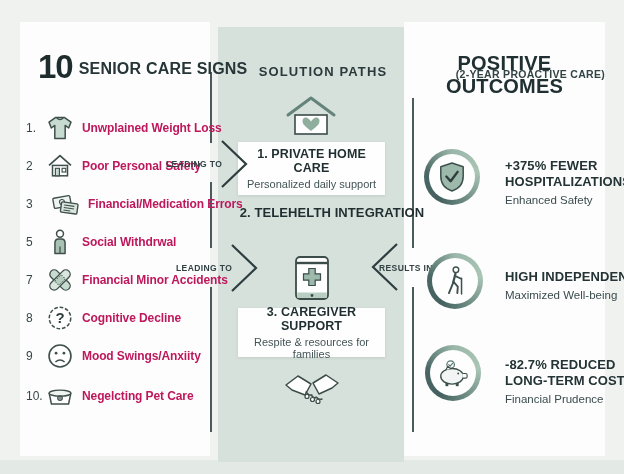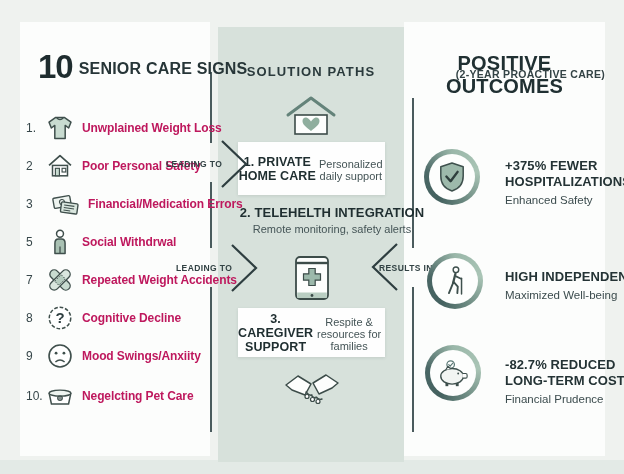--- a/index.html
+++ b/index.html
@@ -19,25 +19,25 @@
   
   .left-title{position:absolute;left:18px;top:26px;white-space:nowrap;}
   .left-title .big-num{font-size:33px;font-weight:bold;color:#1e2c2e;letter-spacing:-1px;}
   .left-title .title-txt{font-size:16px;font-weight:bold;color:#26353 7;letter-spacing:.2px;margin-left:6px;position:relative;top:-4px;color:#263537;}
   .sign-row{position:absolute;left:6px;width:182px;height:34px;display:flex;align-items:center;}
   .sign-num{width:17px;font-size:12px;color:#37474a;flex:none;}
   .sign-icon{width:33px;height:33px;flex:none;display:flex;align-items:center;justify-content:center;}
   .sign-label{margin-left:6px;font-size:12px;font-weight:bold;color:#be185d;letter-spacing:-.1px;white-space:nowrap;}
   
   .mid-title{position:absolute;left:218px;top:64px;width:186px;text-align:center;
-    font-size:13px;font-weight:bold;letter-spacing:1.1px;color:#2a3a3c;}
+    font-size:13px;font-weight:bold;letter-spacing:1.1px;color:#2a3a3c;padding-left:12px;}
   .mid-icon{position:absolute;display:flex;align-items:center;justify-content:center;}
   .sol-card{position:absolute;left:238px;width:147px;background:#fefefe;
     box-shadow:0 1px 3px rgba(40,60,55,.12);
-    display:flex;flex-direction:row;align-items:center;justify-content:center;text-align:center;}
+    display:flex;flex-direction:column;align-items:center;justify-content:center;text-align:center;}
   .sol-plain{position:absolute;left:224px;width:216px;text-align:center;}
   .sol-heading{font-size:12.5px;font-weight:bold;color:#1f2e30;letter-spacing:.1px;}
   .sol-sub{font-size:11px;color:#44545 6;color:#445456;margin-top:3px;}
   
   .flow-label{position:absolute;font-size:8.5px;font-weight:bold;letter-spacing:.4px;color:#32424 4;color:#324244;white-space:nowrap;}
   .chev{position:absolute;}
   
   .right-title{position:absolute;left:404px;top:52px;width:201px;text-align:center;
     font-size:20px;font-weight:bold;color:#20303 2;color:#203032;letter-spacing:.2px;}
   .right-sub{position:absolute;left:404px;top:68px;width:201px;text-align:right;
@@ -131,21 +131,21 @@
         <svg width="32" height="32" viewBox="0 0 28 28">
             <g transform="rotate(45 14 14)">
               <rect x="3" y="10.2" width="22" height="7.6" rx="3.8" fill="#c8dbd0" stroke="#3f4f4c" stroke-width="1.2"></rect>
             </g>
             <g transform="rotate(-45 14 14)">
               <rect x="3" y="10.2" width="22" height="7.6" rx="3.8" fill="#d9e6de" stroke="#3f4f4c" stroke-width="1.2"></rect>
               <rect x="10" y="11.4" width="8" height="5.2" fill="#b5ccbf" stroke="#3f4f4c" stroke-width=".8" stroke-dasharray="1.5 1.2"></rect>
             </g>
           </svg>
       </span>
-      <span class="sign-label">Repeated Weight Accidents</span>
+      <span class="sign-label">Financial Minor Accidents</span>
     </div>
 
     <div class="sign-row" style="top:279px">
       <span class="sign-num">8</span>
       <span class="sign-icon">
         <svg width="30" height="30" viewBox="0 0 26 26">
             <circle cx="13" cy="13" r="9.3" fill="#fff" stroke="#3f4f4c" stroke-width="1.3" stroke-dasharray="3.2 1.6"></circle>
             <text x="13" y="17.5" text-anchor="middle" font-family="Liberation Sans, sans-serif" font-size="13" font-weight="bold" fill="#2e3e40">?</text>
           </svg>
       </span>
@@ -189,21 +189,20 @@
       </svg>
   </div>
 
   <div class="sol-card" style="top:142px;height:53px">
     <div class="sol-heading">1. PRIVATE HOME CARE</div>
     <div class="sol-sub">Personalized daily support</div>
   </div>
 
   <div class="sol-plain" style="top:205px">
     <div class="sol-heading" style="font-size:13px">2. TELEHELTH INTEGRATION</div>
-    <div class="sol-sub">Remote monitoring, safety alerts</div>
   </div>
 
   <div class="mid-icon" style="left:294px;top:255px;width:36px;height:46px">
     <svg width="36" height="46" viewBox="0 0 36 46">
         <rect x="2" y="2" width="32" height="42" rx="4" fill="#fdfefd" stroke="#3c4c49" stroke-width="1.8"></rect>
         <path d="M2 8 H34" stroke="#3c4c49" stroke-width="2.4"></path>
         <rect x="3.2" y="37.5" width="29.6" height="5.5" fill="#b9cec2"></rect>
         <circle cx="18" cy="40.5" r="1.4" fill="#3c4c49"></circle>
         <path d="M14.8 13.5 h6.4 v5.3 h5.3 v6.4 h-5.3 v5.3 h-6.4 v-5.3 h-5.3 v-6.4 h5.3 Z" fill="#9cb9ab" stroke="#3c4c49" stroke-width="1.2"></path>
       </svg>

